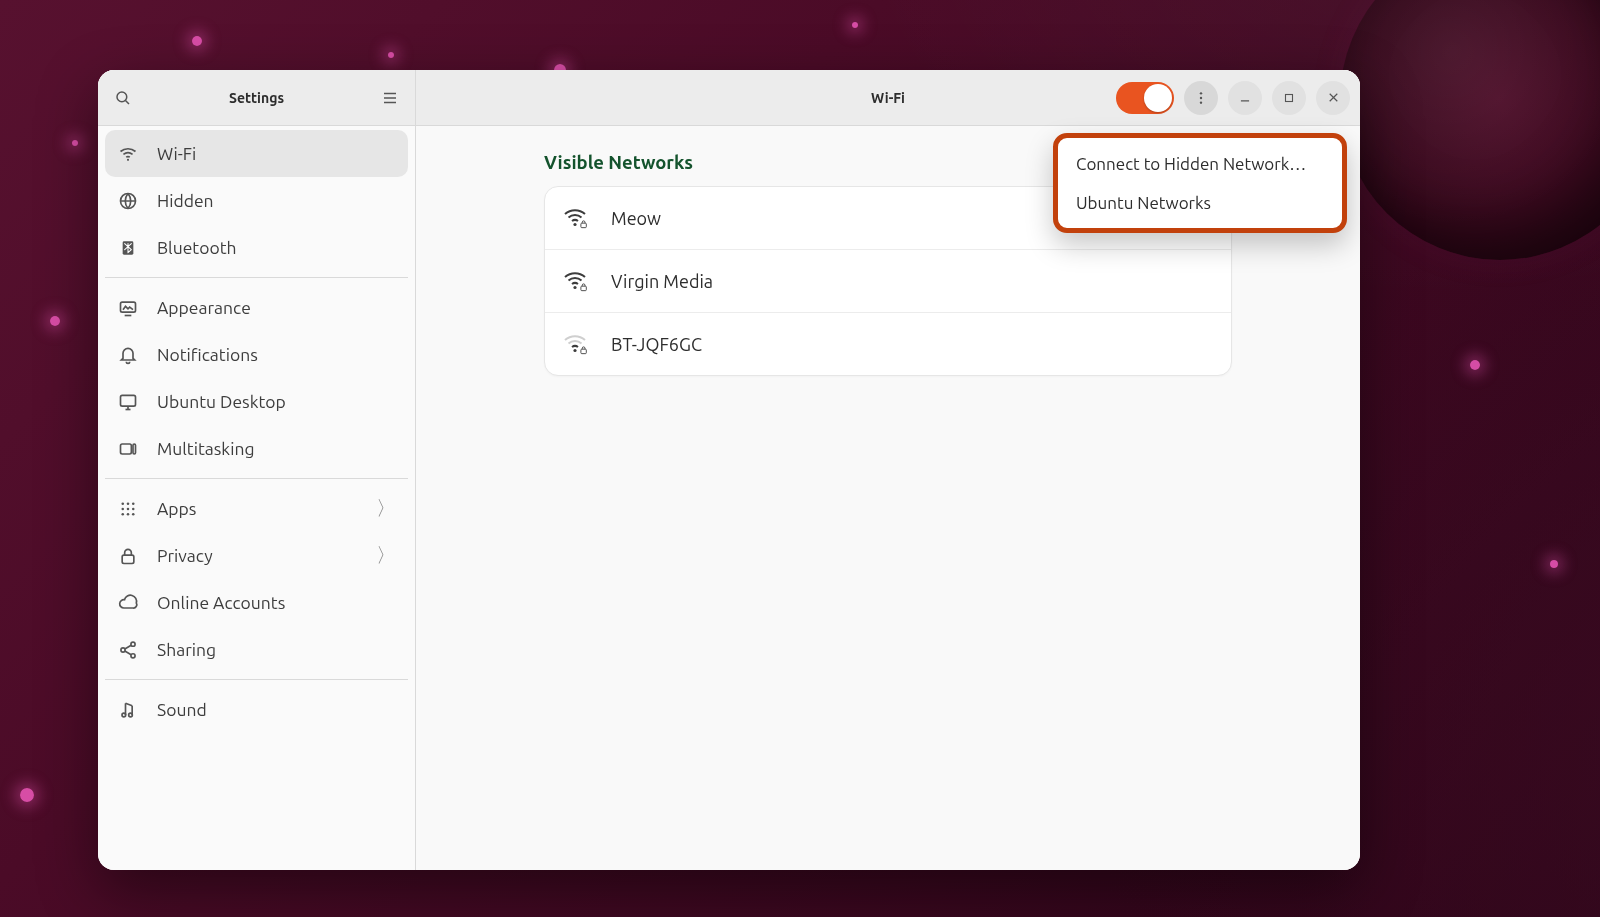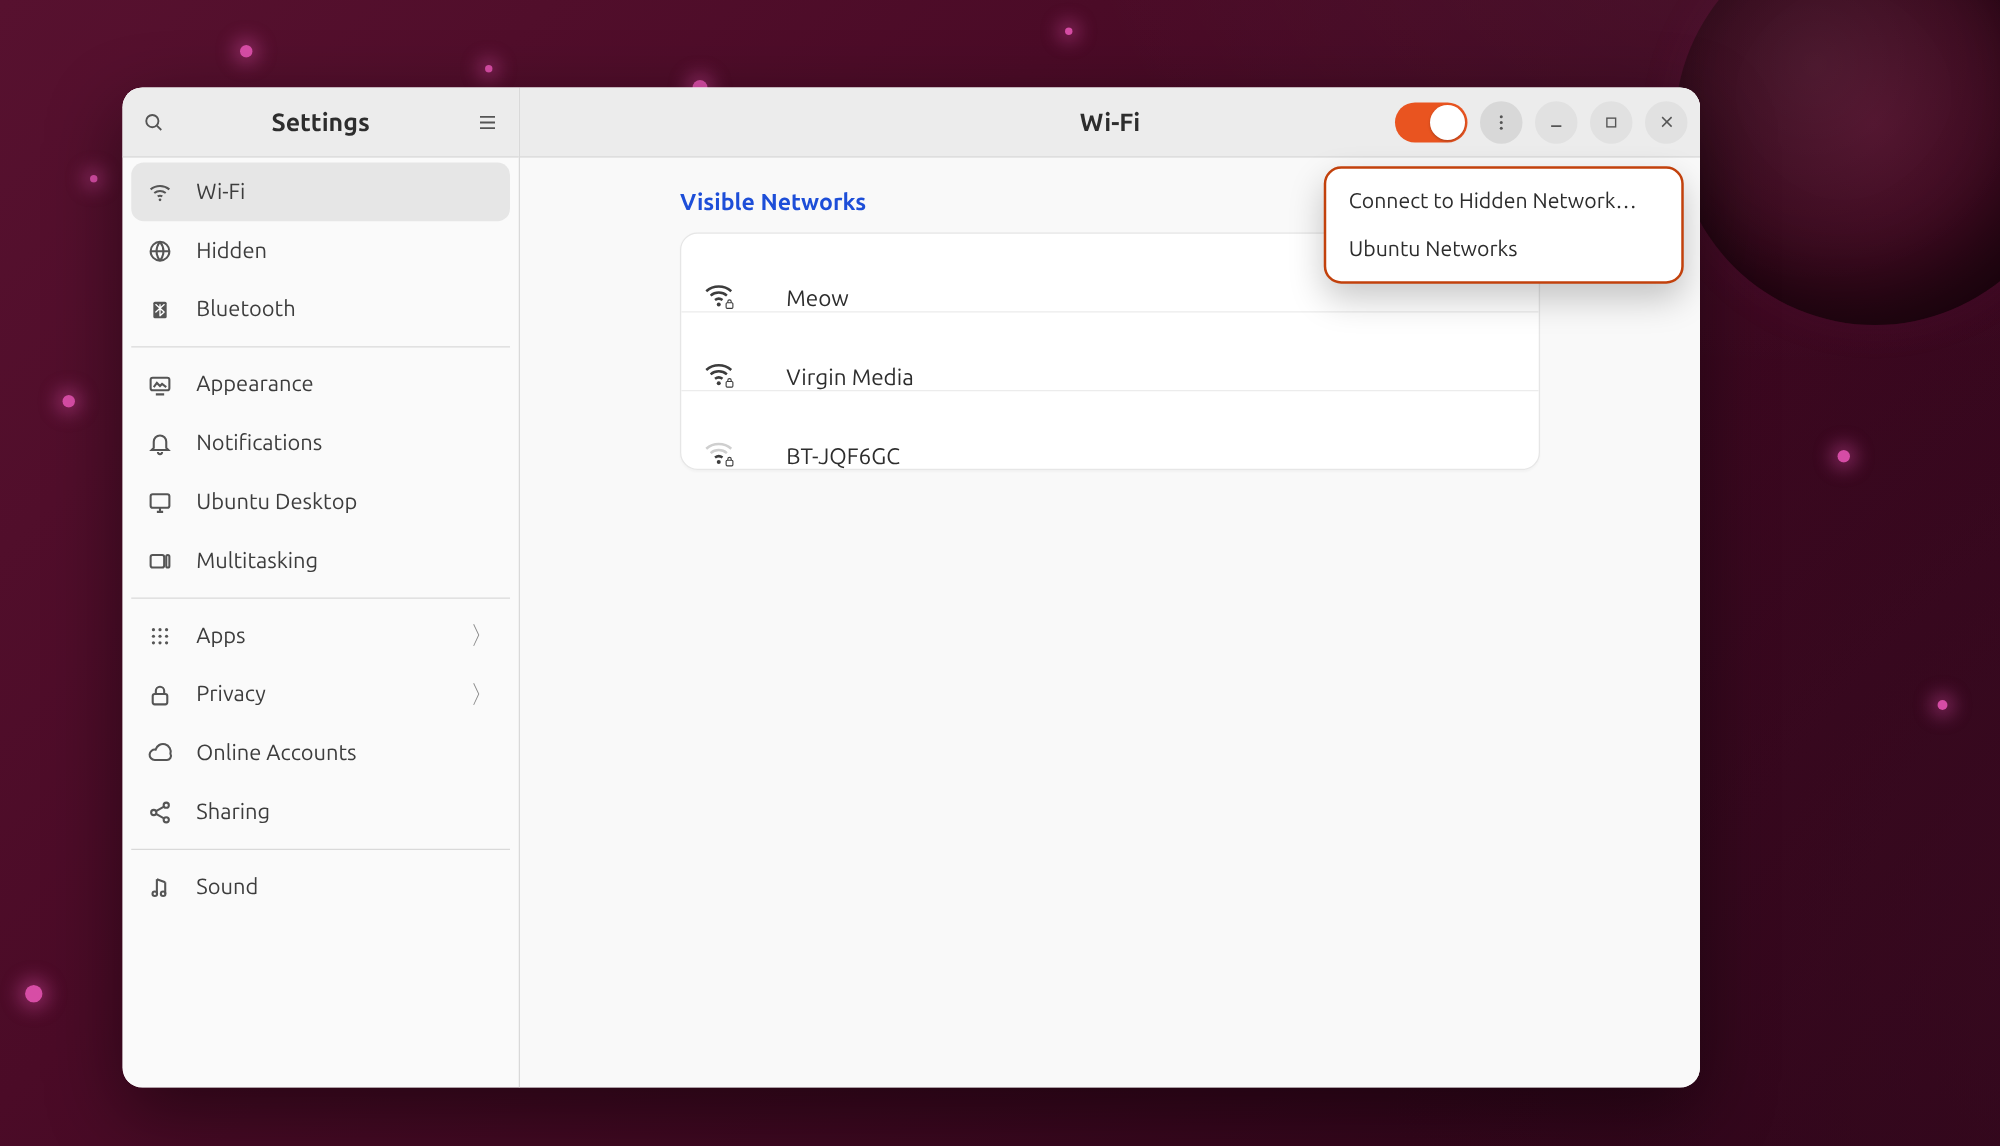--- a/index.html
+++ b/index.html
@@ -35,46 +35,46 @@
     position:absolute;left:98px;top:70px;width:1262px;height:800px;
     background:var(--panel);border-radius:16px;overflow:hidden;
     box-shadow:0 20px 60px rgba(0,0,0,0.45);
     display:flex;flex-direction:row;
   }
   .sidebar{width:317px;border-right:1px solid var(--border);background:var(--sidebar-bg);display:flex;flex-direction:column;}
   .main{flex:1;display:flex;flex-direction:column;background:#f9f9f9;}
   .header{height:55px;background:var(--panel-header);border-bottom:1px solid var(--border);display:flex;align-items:center;}
   .sidebar .header{justify-content:space-between;padding:0 8px;}
   .main .header{justify-content:center;position:relative;}
-  .title{font-weight:600;font-size:20px;color:#2d2d2d;}
+  .title{font-weight:600;font-size:14px;color:#2d2d2d;}
   .hbtn{width:34px;height:34px;border-radius:50%;display:flex;align-items:center;justify-content:center;background:transparent;}
   .hbtn.pressed{background:#d8d8d8;}
   .hbtn.circle-bg{background:#e1e1e1;}
   .main-controls{position:absolute;right:10px;display:flex;align-items:center;gap:10px;}
   .toggle{width:58px;height:32px;border-radius:18px;background:var(--ubuntu-orange);position:relative;}
   .toggle .knob{position:absolute;top:2px;right:2px;width:28px;height:28px;border-radius:50%;background:#fff;box-shadow:0 1px 2px rgba(0,0,0,0.25);}
   
   .navlist{padding:4px 7px;display:flex;flex-direction:column;}
   .sep{height:1px;background:var(--border);margin:6px 0;}
   .navitem{height:47px;border-radius:10px;display:flex;align-items:center;gap:18px;padding:0 12px;color:var(--text);font-size:17.5px;}
   .navitem.selected{background:var(--sidebar-sel);}
   .navitem .ico{width:22px;display:flex;justify-content:center;color:#595959;}
   .navitem .chev{margin-left:auto;color:#8a8a8a;font-size:20px;}
   
   .content{flex:1;padding:26px 128px 0;position:relative;}
-  .section-label{font-weight:700;font-size:18.5px;color:#1d4ed8;margin-bottom:14px;}
+  .section-label{font-weight:700;font-size:18.5px;color:#14532d;margin-bottom:14px;}
   .card{background:var(--card);border:1px solid #e6e6e6;border-radius:14px;overflow:hidden;box-shadow:0 1px 2px rgba(0,0,0,0.03);}
-  .netrow{height:62px;display:flex;align-items:flex-end;gap:40px;padding:0 18px;border-bottom:1px solid #ececec;}
+  .netrow{height:62px;display:flex;align-items:center;gap:22px;padding:0 18px;border-bottom:1px solid #ececec;}
   .netrow:last-child{border-bottom:none;}
   .neticon{width:26px;display:flex;align-items:center;gap:2px;color:#3d3d3d;}
   .netname{font-size:18px;color:#2d2d2d;}
   
   .popover{
     position:absolute;top:63px;right:13px;width:272px;background:#fff;border-radius:14px;
-    border:2px solid #c2410c;box-shadow:0 12px 28px rgba(0,0,0,0.22);
+    border:5px solid #c2410c;box-shadow:0 12px 28px rgba(0,0,0,0.22);
     padding:6px;
     display:flex;flex-direction:column;
     z-index:5;
   }
   .popitem{height:39px;border-radius:9px;display:flex;align-items:center;padding:0 12px;font-size:17px;color:#2d2d2d;}
   .popitem.hover{background:#ececec;}
   svg{display:block}
 </style>
 </head>
 <body>

